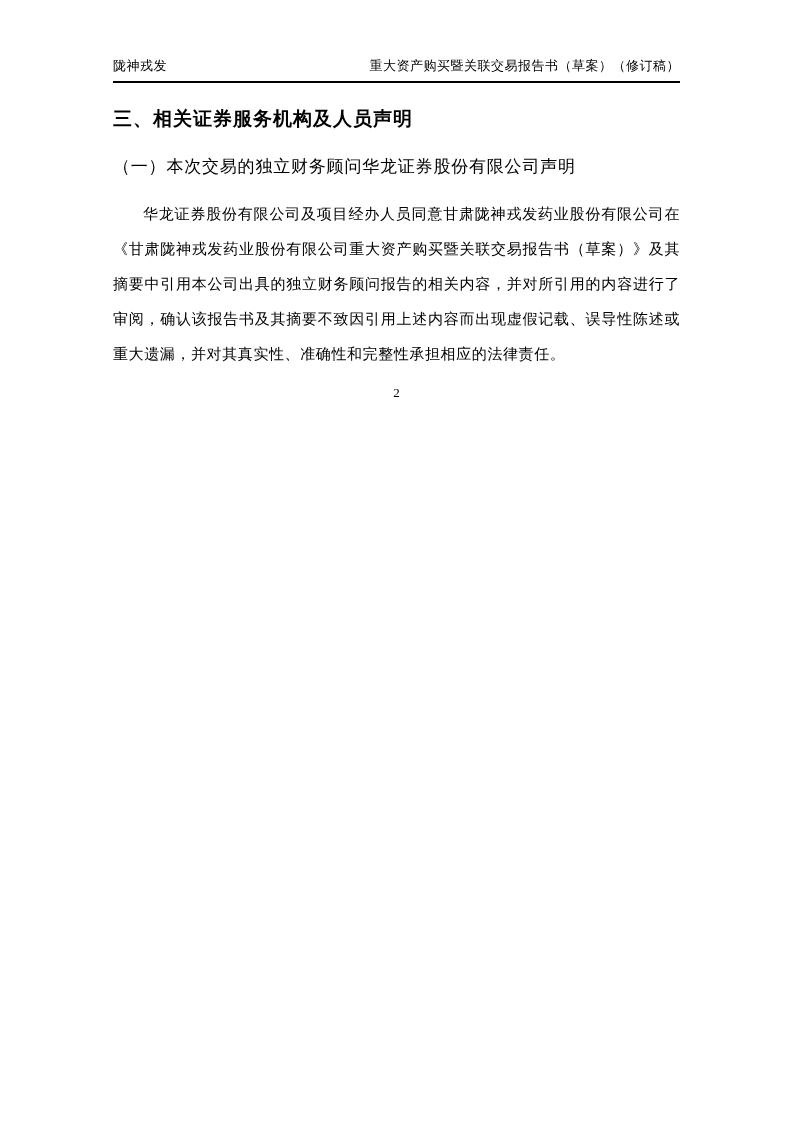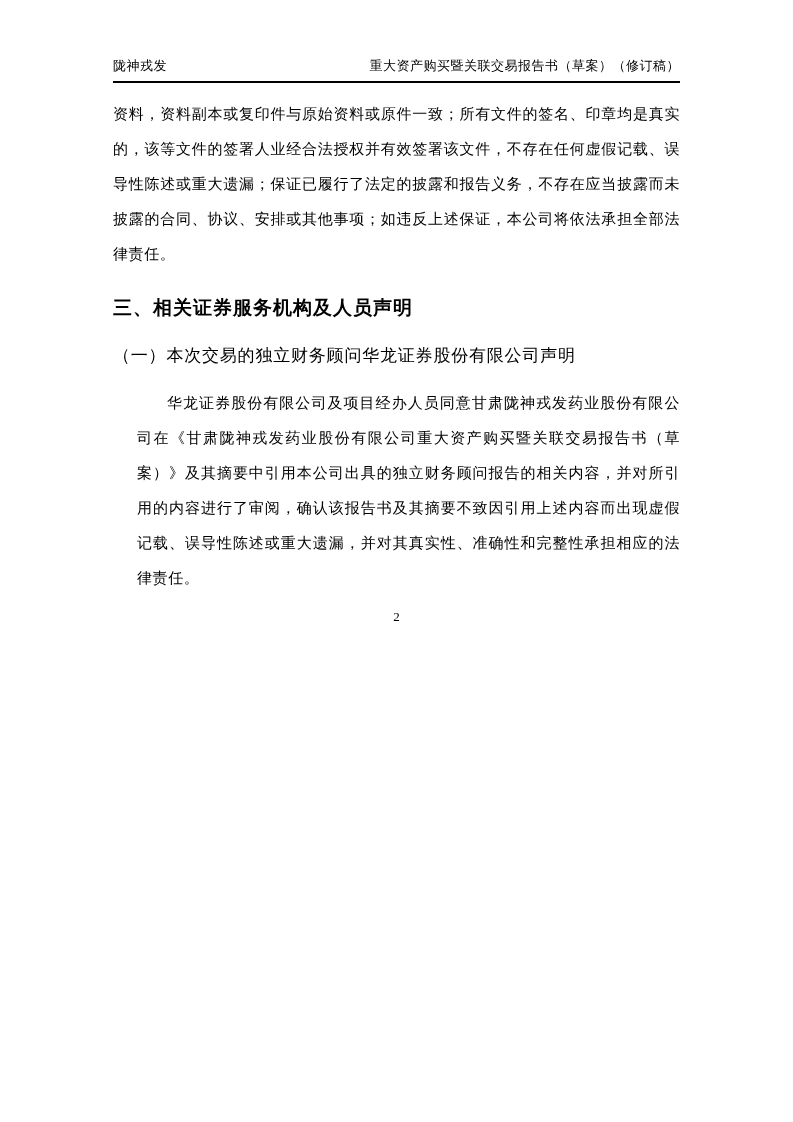--- a/index.html
+++ b/index.html
@@ -31,21 +31,21 @@
   .doc-header .hdr-left { white-space: nowrap; }
   .doc-header .hdr-right { white-space: nowrap; margin-left: 48px; }
   p.body-text {
     font-size: 15px;
     line-height: 35px;
     text-align: justify;
     text-justify: inter-ideograph;
     letter-spacing: 0.6px;
     margin-top: 14px;
   }
-  p.body-text.indent { text-indent: 2em; margin-top: 0; margin-left: 24px; }
+  p.body-text.indent { text-indent: 2em; margin-top: 0; }
   h1.sec-title {
     font-family: "Liberation Sans", "DejaVu Sans", sans-serif;
     font-weight: 700;
     font-size: 19px;
     line-height: 28px;
     letter-spacing: 1px;
     margin: 22px 0 12px 0;
   }
   h2.sub-title {
     font-family: "Liberation Sans", "DejaVu Sans", sans-serif;
@@ -66,21 +66,20 @@
 </head>
 <body>
 
 <div class="page">
 
   <div class="doc-header">
     <span class="hdr-left">陇神戎发</span>
     <span class="hdr-right">重大资产购买暨关联交易报告书（草案）（修订稿）</span>
   </div>
 
-  <p class="body-text">资料，资料副本或复印件与原始资料或原件一致；所有文件的签名、印章均是真实的，该等文件的签署人业经合法授权并有效签署该文件，不存在任何虚假记载、误导性陈述或重大遗漏；保证已履行了法定的披露和报告义务，不存在应当披露而未披露的合同、协议、安排或其他事项；如违反上述保证，本公司将依法承担全部法律责任。</p>
 
   <h1 class="sec-title">三、相关证券服务机构及人员声明</h1>
 
   <section>
     <h2 class="sub-title">（一）本次交易的独立财务顾问华龙证券股份有限公司声明</h2>
     <p class="body-text indent">华龙证券股份有限公司及项目经办人员同意甘肃陇神戎发药业股份有限公司在《甘肃陇神戎发药业股份有限公司重大资产购买暨关联交易报告书（草案）》及其摘要中引用本公司出具的独立财务顾问报告的相关内容，并对所引用的内容进行了审阅，确认该报告书及其摘要不致因引用上述内容而出现虚假记载、误导性陈述或重大遗漏，并对其真实性、准确性和完整性承担相应的法律责任。</p>
   </section>
 
   <section>
   </section>

